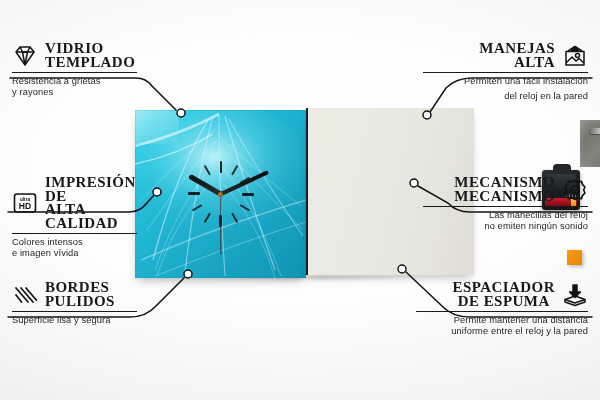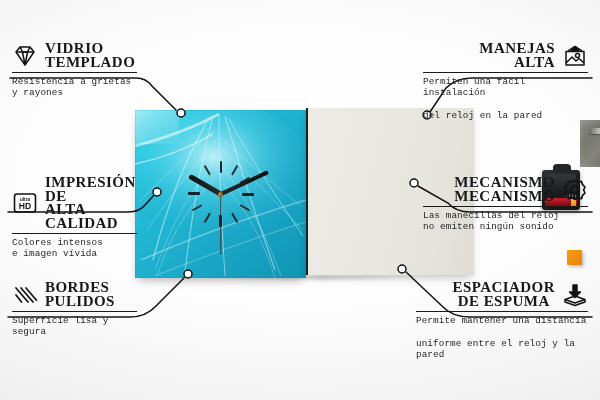--- a/index.html
+++ b/index.html
@@ -20,28 +20,28 @@
     font-family:"Liberation Serif", serif;
     font-weight:bold;color:#16181a;
     font-size:15px;line-height:13.5px;
     letter-spacing:.45px;
   }
   .co-rule{
     height:0;border-top:1.4px solid #1a1a1a;
     margin-top:3px;
   }
   .co-sub{
-    font-family:Liberation Mono, monospace;
+    font-family:Liberation Sans, sans-serif;
     font-size:9.3px;line-height:11.2px;color:#23262a;
     margin-top:2.5px;letter-spacing:.1px;
   }
   .left .co-head{justify-content:flex-start;}
   .left .co-sub{text-align:left;}
   .right .co-head{justify-content:flex-end;}
-  .right .co-sub{text-align:left;}
+  .right .co-sub{text-align:right;}
   .ico{width:26px;height:24px;flex:0 0 auto;display:block;}
 
   
   #product{position:absolute;left:133px;top:106px;width:340px;height:175px;}
   #frontPanel{
     position:absolute;left:2px;top:4px;width:171px;height:168px;
     overflow:hidden;
     box-shadow:0 5px 9px -3px rgba(0,0,0,.30);
     background:#1fb8d4;
   }
@@ -340,21 +340,21 @@
           <path d="M13 2.5 L6 7"></path>
             <path d="M13 2.5 L20 7"></path>
           <rect x="4" y="7.5" width="18" height="13.5"></rect>
           <path d="M4 19 L10 13 L14 17 L17 14.5 L22 19"></path>
           <circle cx="15.5" cy="11.5" r="2"></circle>
         </g>
       </svg>
     </div>
     <div class="co-rule"></div>
     <div class="co-sub">Permiten una fácil instalación</div>
-    <div class="co-sub" style="margin-top:12px">del reloj en la pared</div>
+    <div class="co-sub" style="margin-top:4px">del reloj en la pared</div>
   </div>
 
   <div class="callout right" style="right:12px;top:176px;width:165px;">
     <div class="co-head">
       <div>
         <div class="co-title" style="text-align:right">MECANISMO</div>
         <div class="co-title" style="text-align:right">MECANISMO</div>
       </div>
       <svg class="ico" viewBox="0 0 26 24">
         <g fill="none" stroke="#131313" stroke-width="1.7" stroke-linejoin="round">
@@ -377,16 +377,16 @@
       <svg class="ico" viewBox="0 0 26 24">
         <g fill="none" stroke="#131313" stroke-width="1.5" stroke-linejoin="round">
           <path d="M11 2 H15 V9 H18.5 L13 14.5 L7.5 9 H11 Z" fill="#131313"></path>
           <path d="M13 13 L23 16.5 L13 20 L3 16.5 Z"></path>
           <path d="M3 16.5 V19 L13 22.5 L23 19 V16.5"></path>
         </g>
       </svg>
     </div>
     <div class="co-rule"></div>
     <div class="co-sub">Permite mantener una distancia</div>
-    <div class="co-sub" style="margin-top:12px">uniforme entre el reloj y la pared</div>
+    <div class="co-sub" style="margin-top:0">uniforme entre el reloj y la pared</div>
   </div>
 
 </div>
 
 </body></html>

